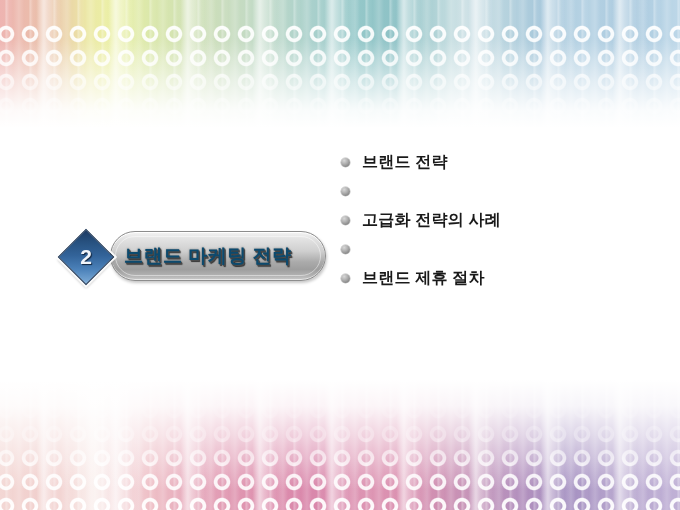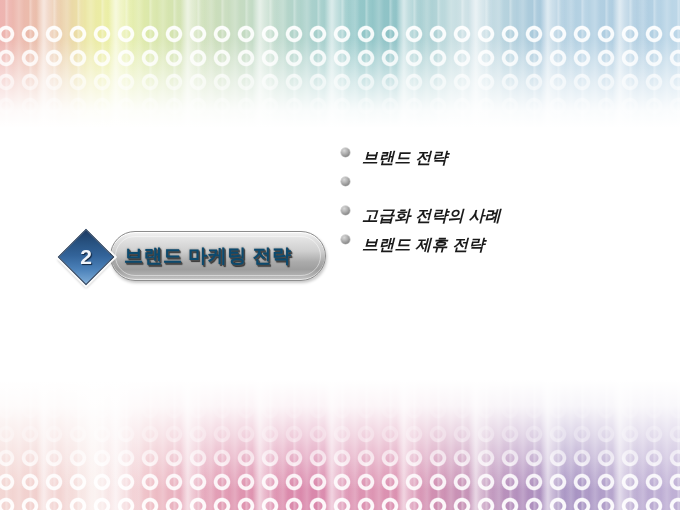--- a/index.html
+++ b/index.html
@@ -259,23 +259,22 @@
 
   
   #bullet-list {
     position: absolute;
     left: 341px;
     top: 148px;
     width: 300px;
   }
   .bullet-row {
     display: flex;
-    align-items: flex-start;
+    align-items: center;
     height: 29px;
-    font-style: italic;
   }
   .bullet-dot {
     flex: 0 0 auto;
     width: 9px;
     height: 9px;
     border-radius: 50%;
     margin-right: 12px;
     background:
       radial-gradient(circle at 35% 28%,
         #d8d8d8 0%,
@@ -340,20 +339,23 @@
     </div>
 
 
     <div class="bullet-row">
       <span class="bullet-dot"></span>
       <span class="bullet-text">고급화 전략의 사례</span>
     </div>
 
     <div class="bullet-row">
       <span class="bullet-dot"></span>
-      <span class="bullet-text">브랜드 제휴 전략</span>
-    </div>
-
+    </div>
+
+    <div class="bullet-row">
+      <span class="bullet-dot"></span>
+      <span class="bullet-text">브랜드 제휴 절차</span>
+    </div>
 
 
   </div>
 
 </div>
 
 </body></html>

